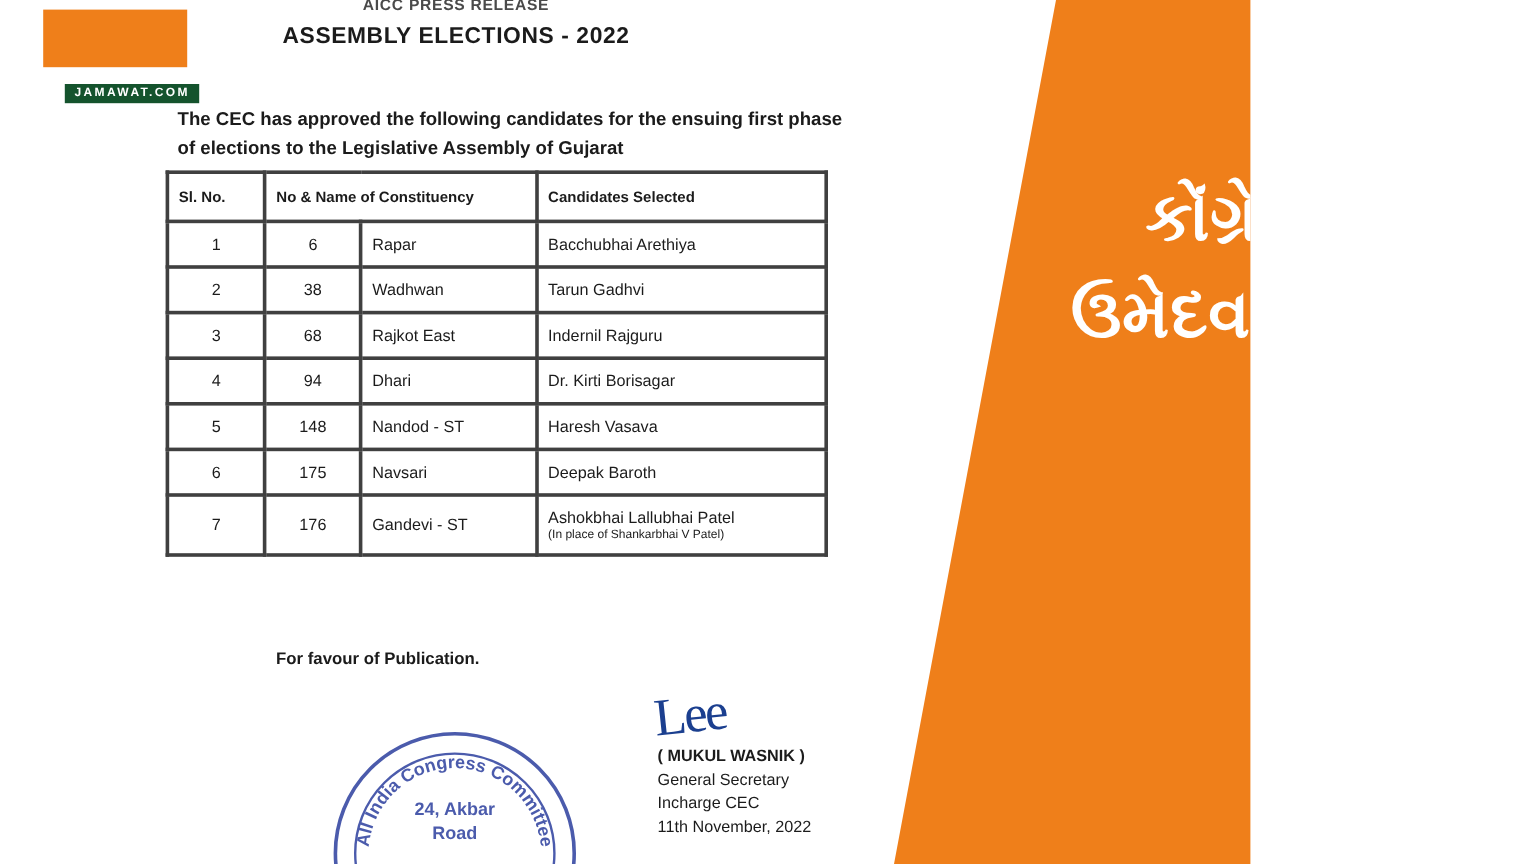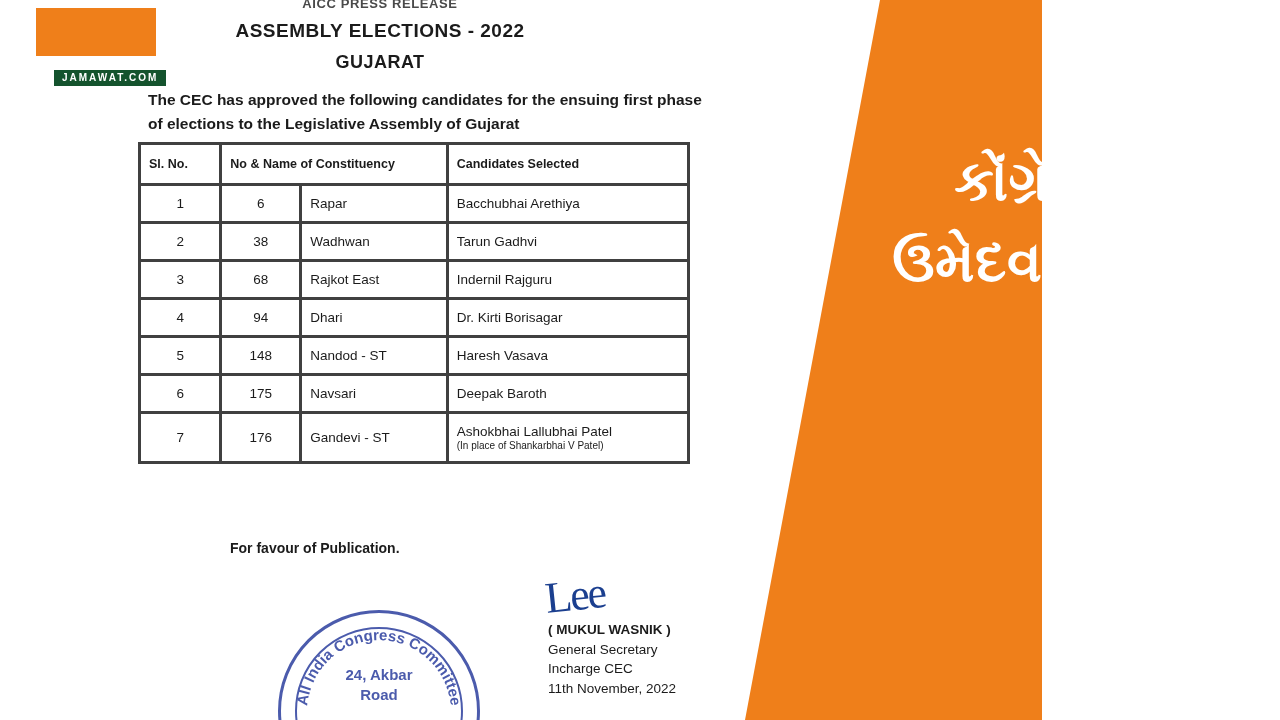--- a/index.html
+++ b/index.html
@@ -242,21 +242,20 @@
   }
 </style>
 </head>
 <body>
 
 <div id="canvas">
 
   <div class="doc">
     <div class="doc-kicker">AICC PRESS RELEASE</div>
     <div class="doc-title">ASSEMBLY ELECTIONS - 2022</div>
-    <div class="doc-subtitle">GUJARAT</div>
     <div class="doc-intro">The CEC has approved the following candidates for the ensuing first phase of elections to the Legislative Assembly of Gujarat</div>
 
     <table class="tbl">
       <thead>
         <tr>
           <th class="col-sl">Sl. No.</th>
           <th class="th-const" colspan="2">No &amp; Name of Constituency</th>
           <th class="col-cand">Candidates Selected</th>
         </tr>
       </thead>

